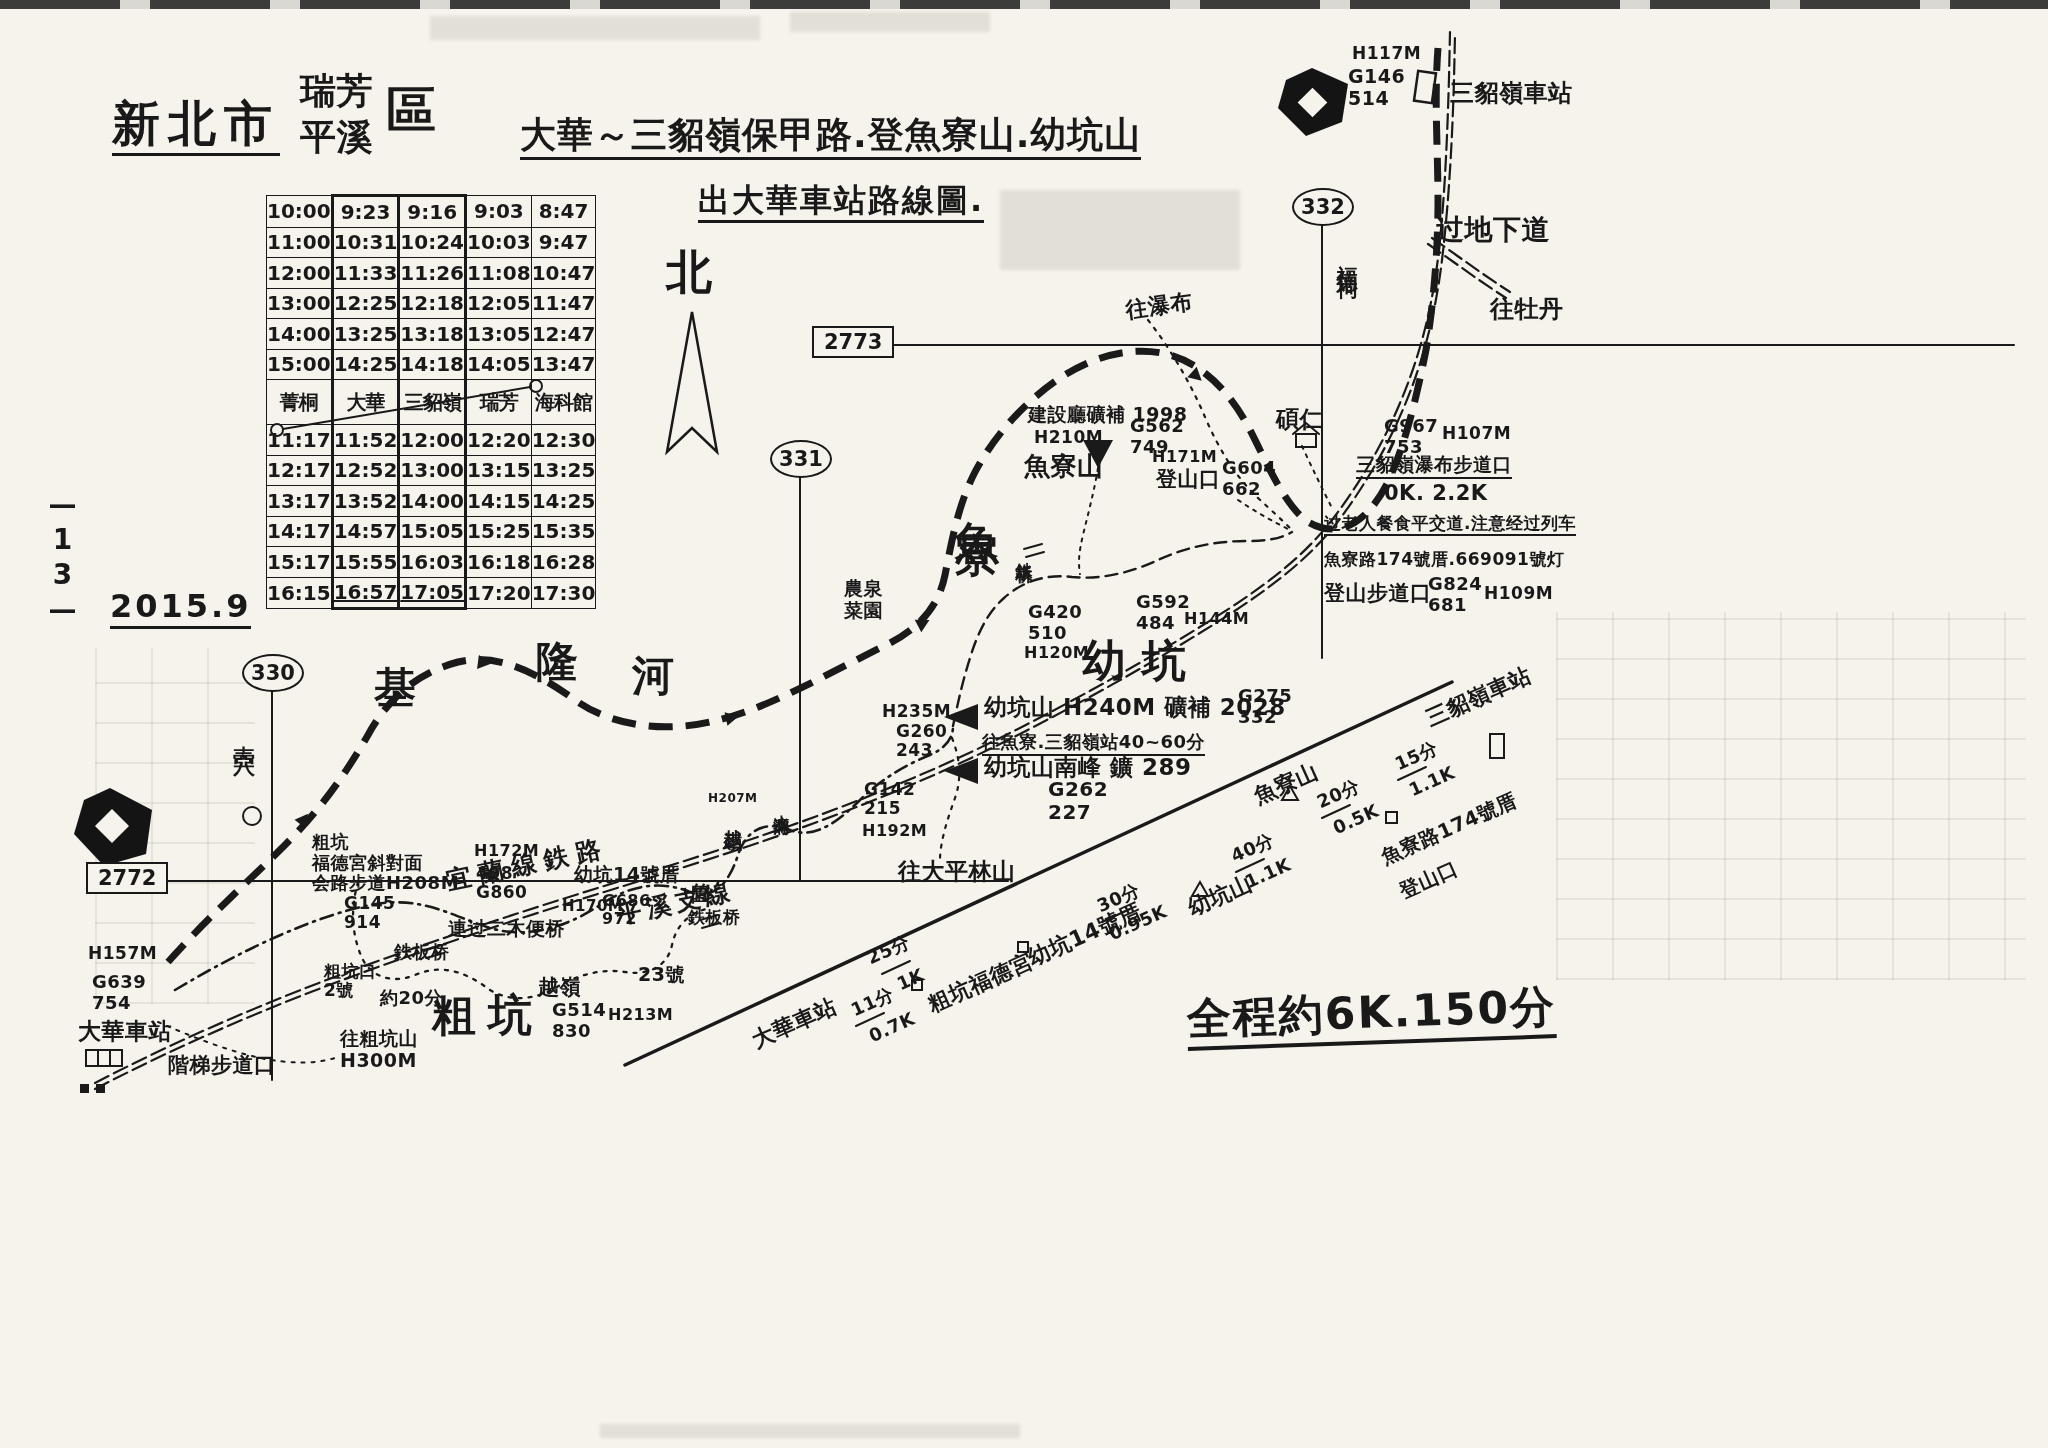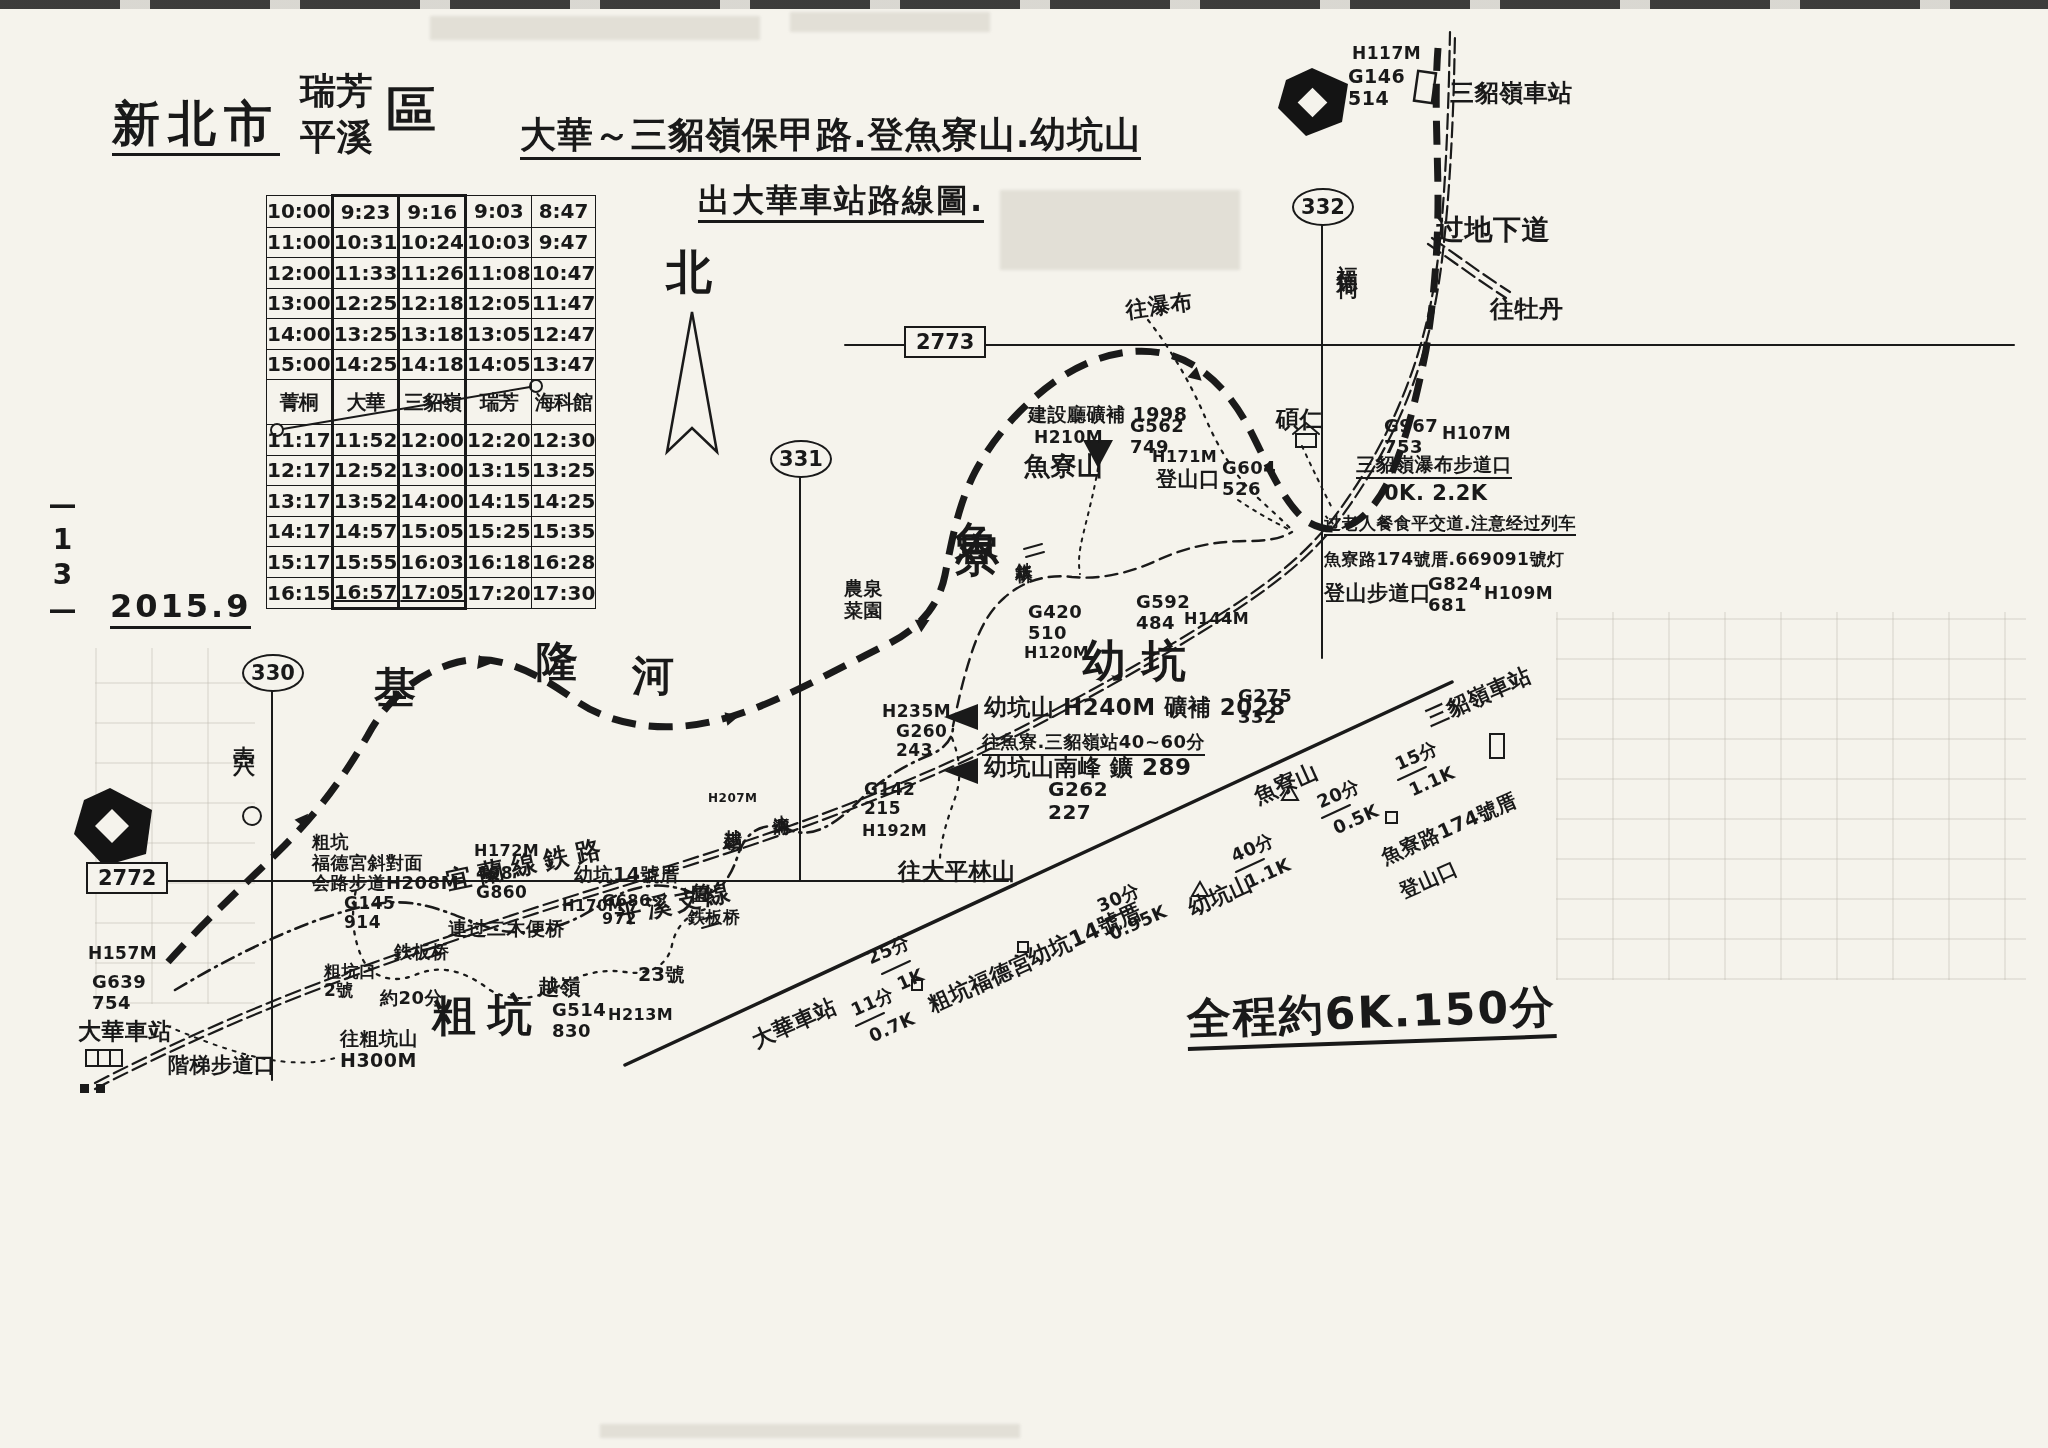--- a/index.html
+++ b/index.html
@@ -146,21 +146,21 @@
   <div class="lbl b u3" style="left:112px;top:96px;font-size:48px;letter-spacing:8px">新北市</div>
   <div class="lbl b" style="left:300px;top:70px;font-size:36px">瑞芳</div>
   <div class="lbl b" style="left:300px;top:116px;font-size:36px">平溪</div>
   <div class="lbl b" style="left:386px;top:82px;font-size:50px">區</div>
   <div class="lbl b u3" style="left:520px;top:114px;font-size:36px;letter-spacing:1px">大華～三貂嶺保甲路.登魚寮山.幼坑山</div>
   <div class="lbl b u3" style="left:698px;top:182px;font-size:32px;letter-spacing:2px">出大華車站路線圖.</div>
   <div class="lbl b u3" style="left:110px;top:588px;font-size:32px;letter-spacing:3px">2015.9</div>
   <div class="lbl b" style="left:666px;top:246px;font-size:46px">北</div>
   <div class="lbl b u4" style="left:1186px;top:994px;font-size:44px;letter-spacing:2px;transform:rotate(-2deg);transform-origin:0 0">全程約6K.150分</div>
 
-  <div class="gbox" style="left:904px;top:326px">2773</div>
+  <div class="gbox" style="left:812px;top:326px">2773</div>
   <div class="gbox" style="left:86px;top:862px">2772</div>
   <div class="oval" style="left:242px;top:654px">330</div>
   <div class="oval" style="left:770px;top:440px">331</div>
   <div class="oval" style="left:1292px;top:188px">332</div>
 
   <table class="timetable">
     <tbody id="tt-upper">
         <tr>
           <td>10:00</td>
           <td class="hv">9:23</td>
@@ -281,21 +281,21 @@
   <div class="lbl" style="left:1484px;top:584px;font-size:17px">H109M</div>
 
   <div class="lbl" style="left:1028px;top:404px;font-size:19px">建設廳礦補 1998</div>
   <div class="lbl" style="left:1034px;top:428px;font-size:17px">H210M</div>
   <div class="lbl" style="left:1130px;top:416px;font-size:18px">G562
 749</div>
   <div class="lbl b" style="left:1024px;top:452px;font-size:26px">魚寮山</div>
   <div class="lbl" style="left:1152px;top:448px;font-size:16px">H171M</div>
   <div class="lbl" style="left:1156px;top:468px;font-size:21px">登山口</div>
   <div class="lbl" style="left:1222px;top:458px;font-size:18px">G604
-526</div>
+662</div>
   <div class="lbl b v" style="left:952px;top:486px;font-size:44px;letter-spacing:10px">魚寮</div>
   <div class="lbl v" style="left:1014px;top:548px;font-size:17px;letter-spacing:2px">鉄板桥</div>
   <div class="lbl" style="left:844px;top:578px;font-size:19px">農泉
 菜園</div>
   <div class="lbl" style="left:1028px;top:602px;font-size:18px">G420
 510</div>
   <div class="lbl" style="left:1024px;top:644px;font-size:16px">H120M</div>
   <div class="lbl" style="left:1136px;top:592px;font-size:18px">G592
 484</div>
   <div class="lbl" style="left:1184px;top:610px;font-size:16px">H144M</div>

